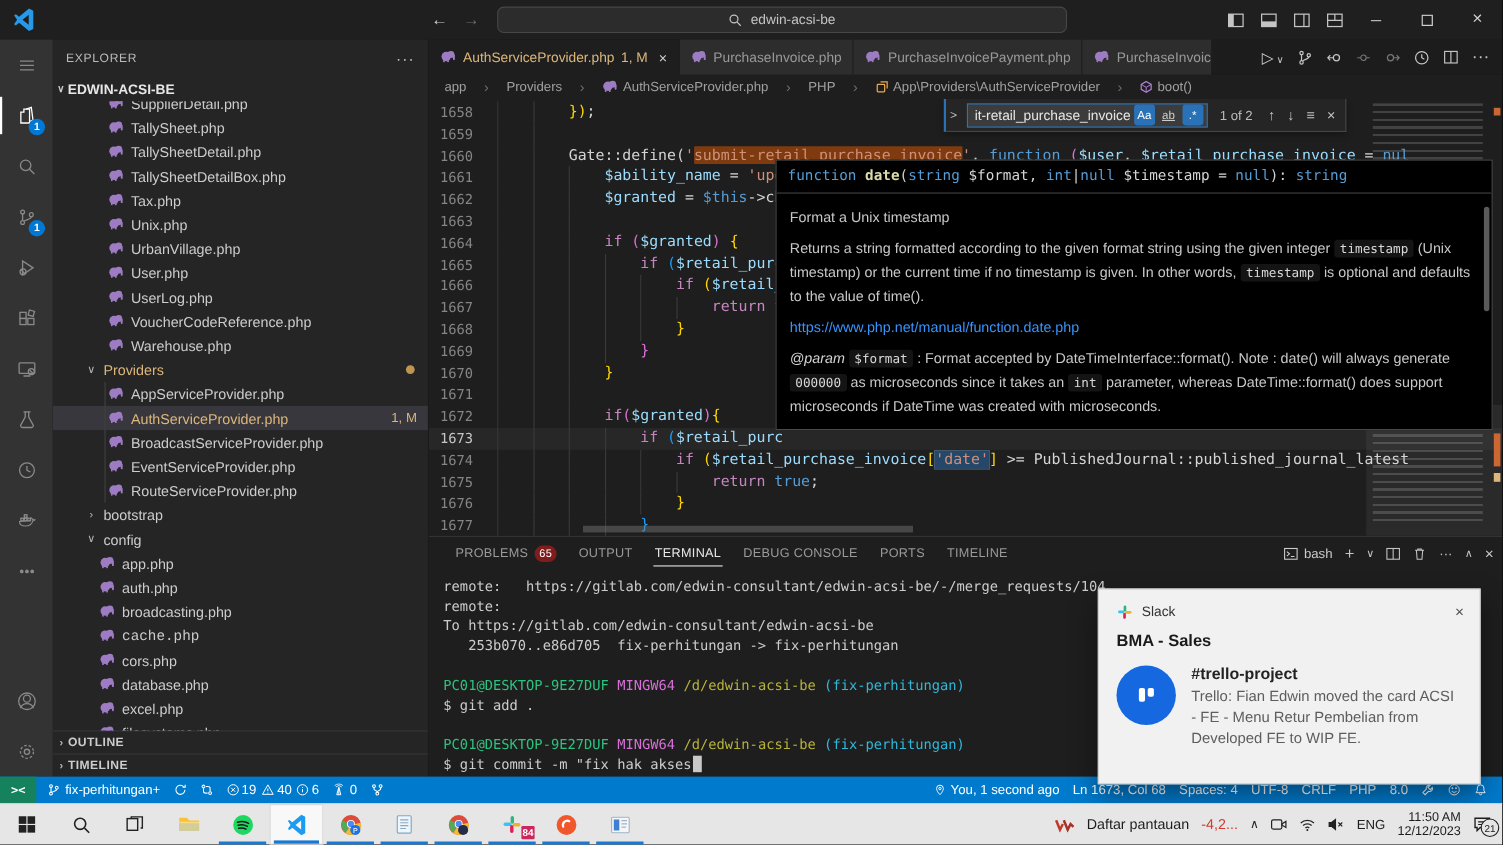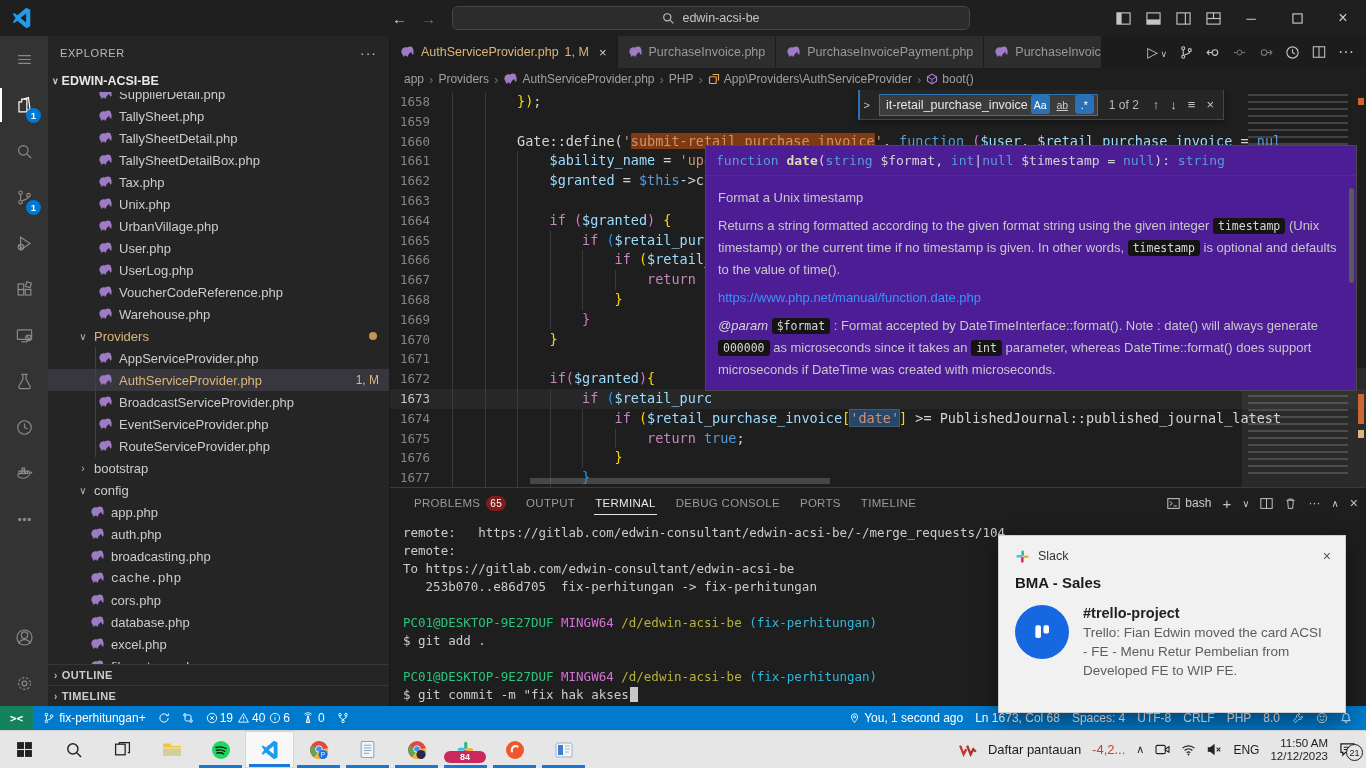--- a/index.html
+++ b/index.html
@@ -46,21 +46,21 @@
   .side-sec .chev{font-size:10px;color:#b8b8b8}
 
   
   .editorcol{flex:1;display:flex;flex-direction:column;position:relative;min-width:0}
   .tabbar{height:32px;background:#1c1c1c;display:flex;align-items:stretch;flex-shrink:0}
   .tab{display:flex;align-items:center;gap:6px;padding:0 10px;background:#2d2d2d;border-right:1px solid #1c1c1c;color:#999999;font-size:12.5px;white-space:nowrap;overflow:hidden}
   .tab.active{background:#1e1e1e;color:#dcb67a}
   .tab .tclose{margin-left:4px;font-size:13px;color:#cfcfcf}
   .tab.cut{max-width:118px}
   .tab-actions{margin-left:auto;display:flex;align-items:center;gap:12px;padding:0 12px;color:#c5c5c5;flex-shrink:0}
-  .breadcrumbs{height:22px;display:flex;align-items:center;padding-left:14px;color:#a0a0a0;font-size:12px;gap:5px;background:#1e1e1e;flex-shrink:0;white-space:nowrap}
+  .breadcrumbs{height:22px;display:flex;align-items:center;padding-left:14px;color:#a0a0a0;font-size:12px;gap:16px;background:#1e1e1e;flex-shrink:0;white-space:nowrap}
   .breadcrumbs .sep{color:#6d6d6d;font-size:13px}
 
   
   .editor{position:relative;flex:1;background:#1e1e1e;overflow:hidden}
   .codelines{position:absolute;top:2px;left:0;right:0}
   .cline{display:flex;height:19.8px;line-height:19.8px;font-family:"DejaVu Sans Mono",monospace;font-size:13.5px;white-space:pre}
   .cline.cur{background:rgba(255,255,255,.045)}
   .ln{width:62px;flex-shrink:0;text-align:right;padding-right:22px;color:#858585;font-size:12.5px}
   .cline.cur .ln{color:#c6c6c6}
   .ct{flex:1;overflow:hidden}
@@ -82,21 +82,21 @@
   
   .findw{position:absolute;top:0;right:142px;height:30px;background:#252526;border:1px solid #454545;border-top:none;box-shadow:0 2px 6px rgba(0,0,0,.35);display:flex;align-items:center;padding:0 6px 0 0;gap:5px;z-index:15;border-left:2px solid #2a72b8}
   .findw .fchev{color:#c5c5c5;font-size:11px;padding:0 4px}
   .find-input{height:22px;background:#3c3c3c;border:1px solid #2a72b8;display:flex;align-items:center;padding:0 3px 0 6px;color:#e6e6e6;font-size:12.5px;gap:3px}
   .ftog{width:19px;height:19px;border-radius:3px;display:flex;align-items:center;justify-content:center;color:#cccccc;font-size:10.5px}
   .ftog.on{background:#2a72b8;color:#fff}
   .fres{color:#bbbbbb;font-size:12px;padding:0 6px;white-space:nowrap}
   .fic{color:#c5c5c5;font-size:13px;padding:0 3px}
 
   
-  .hover{position:absolute;left:315px;top:55px;width:652px;height:246px;background:#4c1d95;border:1px solid #4a4a4a;z-index:20;font-size:13px;color:#c8c8c8;overflow:hidden}
+  .hover{position:absolute;left:315px;top:55px;width:652px;height:246px;background:#000000;border:1px solid #4a4a4a;z-index:20;font-size:13px;color:#c8c8c8;overflow:hidden}
   .hov-sig{font-family:"DejaVu Sans Mono",monospace;font-size:13px;padding:7px 10px;border-bottom:1px solid #434343;white-space:nowrap}
   .hov-sig .fnb{color:#dcdcaa;font-weight:700}
   .hov-body{padding:4px 12px 8px 12px;line-height:21px}
   .hov-body p{margin:7px 0}
   .hov-code{font-family:"DejaVu Sans Mono",monospace;font-size:11.5px;background:#141414;border-radius:3px;padding:1px 5px;color:#d8d8d8}
   .hov-link{color:#3794ff}
   .hov-em{font-style:italic;color:#d4d4d4}
   .hov-scroll{position:absolute;right:2px;top:42px;width:5px;height:95px;background:#5a5a5a;border-radius:3px}
 
   
@@ -1022,21 +1022,21 @@
           <circle cx="14" cy="14.5" r="4.6" fill="#262b4a"></circle>
         </svg>
       </div>
       <div class="tb-tile tb-run">
         <svg width="19" height="19" viewBox="0 0 16 16">
           <rect x="1.5" y="6.5" width="6" height="2.6" rx="1.3" fill="#36C5F0"></rect>
           <rect x="6.9" y="1.5" width="2.6" height="6" rx="1.3" fill="#2EB67D"></rect>
           <rect x="8.5" y="6.9" width="6" height="2.6" rx="1.3" fill="#ECB22E"></rect>
           <rect x="6.5" y="8.5" width="2.6" height="6" rx="1.3" fill="#E01E5A"></rect>
         </svg>
-        <span style="position: absolute; right: 4px; bottom: 5px; background: rgb(201, 41, 92); color: rgb(255, 255, 255); border-radius: 6px; font-size: 9px; padding: 1px 16px; font-weight: 700;">84</span>
+        <span style="position: absolute; right: 4px; bottom: 5px; background: rgb(201, 41, 92); color: rgb(255, 255, 255); border-radius: 1px; font-size: 9px; padding: 1px 1px; font-weight: 700;">84</span>
       </div>
       <div class="tb-tile tb-run">
         <svg width="20" height="20" viewBox="0 0 20 20">
           <circle cx="10" cy="10" r="9" fill="#f0582b"></circle>
           <path d="M12.5 6.5a4 4 0 0 0-5.5 5" stroke="#fff" stroke-width="2" fill="none" stroke-linecap="round"></path>
         </svg>
       </div>
       <div class="tb-tile tb-run">
         <svg width="18" height="16" viewBox="0 0 18 16">
           <rect x="1" y="1" width="16" height="14" rx="1" fill="#f4f6f8" stroke="#9fb3c4"></rect>

